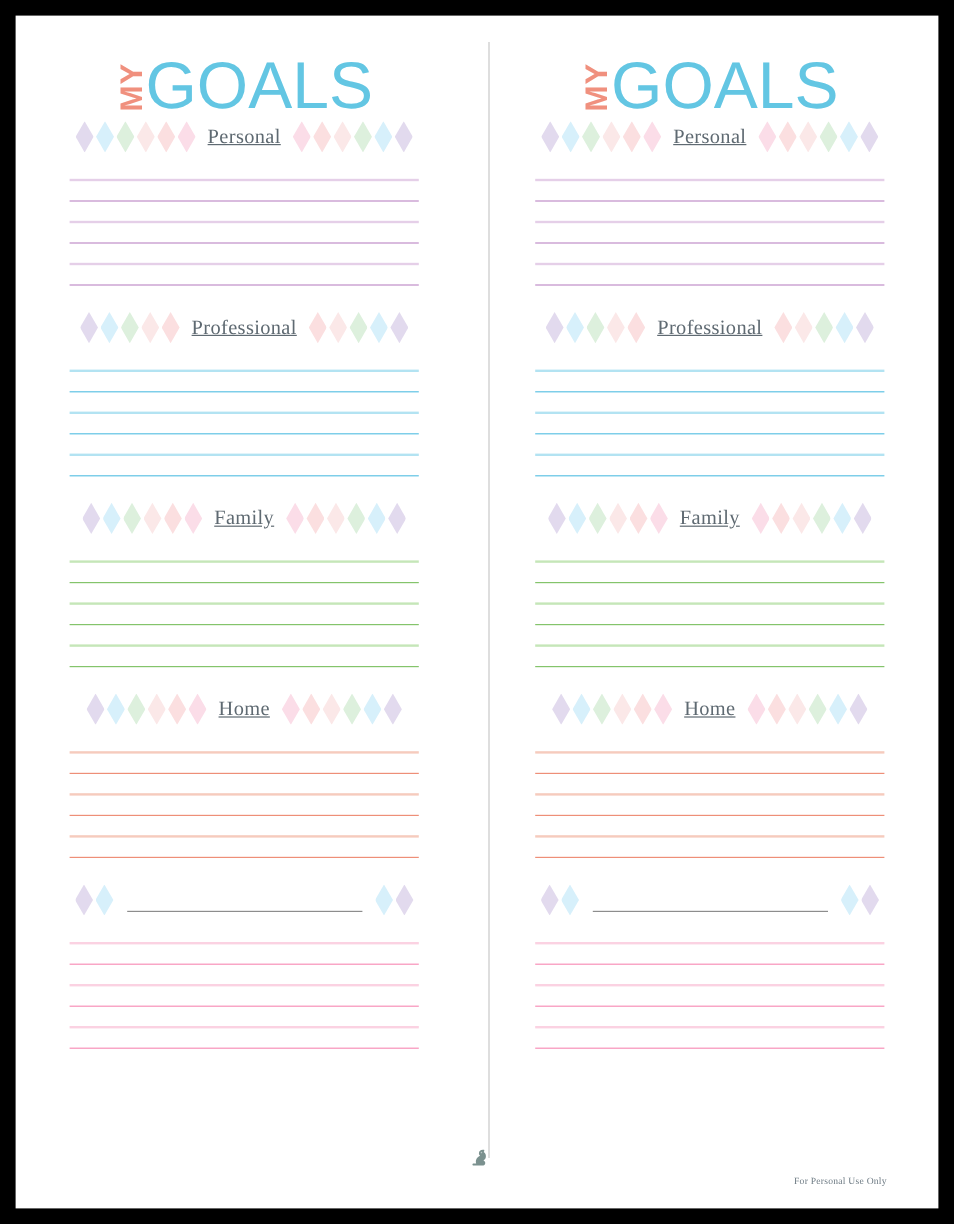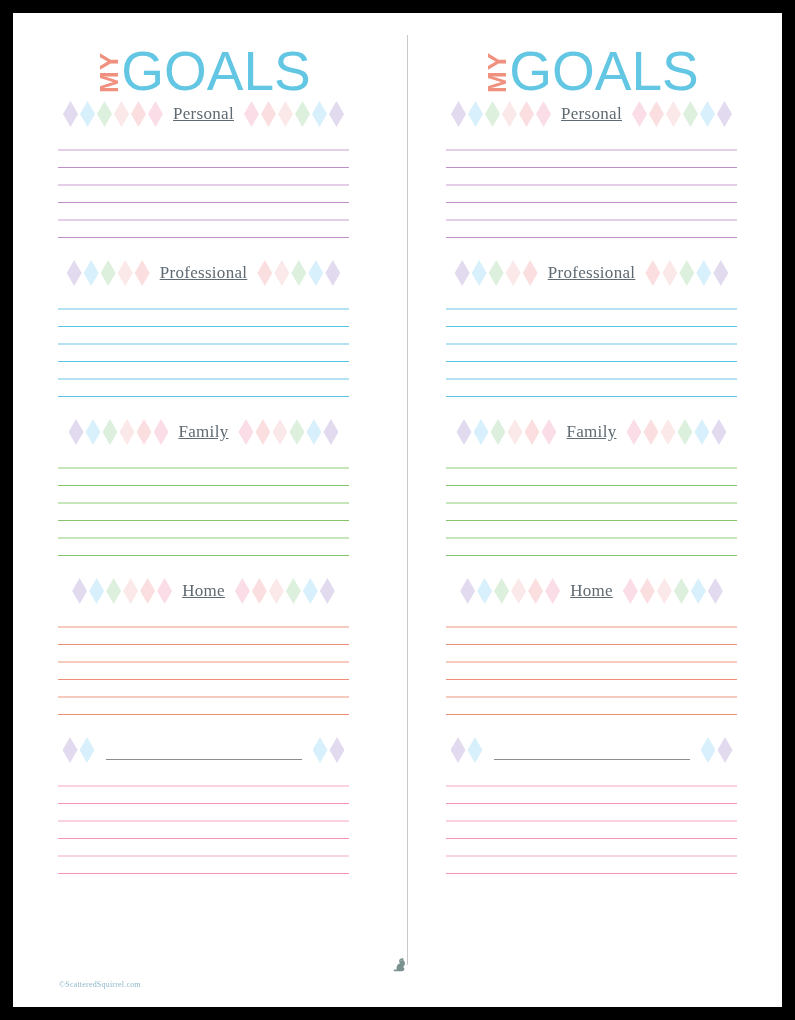--- a/index.html
+++ b/index.html
@@ -346,23 +346,20 @@
           <div class="rule thick" style="background: rgb(251, 210, 226);"></div>
           <div class="spacer-16"></div>
           <div class="rule" style="background: rgb(248, 145, 184);"></div>
           <div class="spacer-16"></div>
           <div class="rule thick" style="background: rgb(251, 210, 226);"></div>
           <div class="spacer-16"></div>
           <div class="rule" style="background: rgb(248, 145, 184);"></div>
         </div>
         <div class="spacer-20"></div>
       </div>
-      <div class="footer">
-        <div class="footer-left">©ScatteredSquirrel.com</div>
-      </div>
     </div>
     <div class="panel right">
       <div class="title-block">
         <div class="title-inner">
           <span class="title-my" style="color: rgb(240, 144, 126);">MY</span>
           <span class="title-goals" style="color: rgb(99, 198, 227);">GOALS</span>
         </div>
       </div>
       <div>
         <div class="sec-header">
@@ -527,14 +524,17 @@
           <div class="rule thick" style="background: rgb(251, 210, 226);"></div>
           <div class="spacer-16"></div>
           <div class="rule" style="background: rgb(248, 145, 184);"></div>
           <div class="spacer-16"></div>
           <div class="rule thick" style="background: rgb(251, 210, 226);"></div>
           <div class="spacer-16"></div>
           <div class="rule" style="background: rgb(248, 145, 184);"></div>
         </div>
         <div class="spacer-20"></div>
       </div>
+      <div class="footer">
+        <div class="footer-right">For Personal Use Only</div>
+      </div>
     </div>
   </div>
 
 </body></html>

